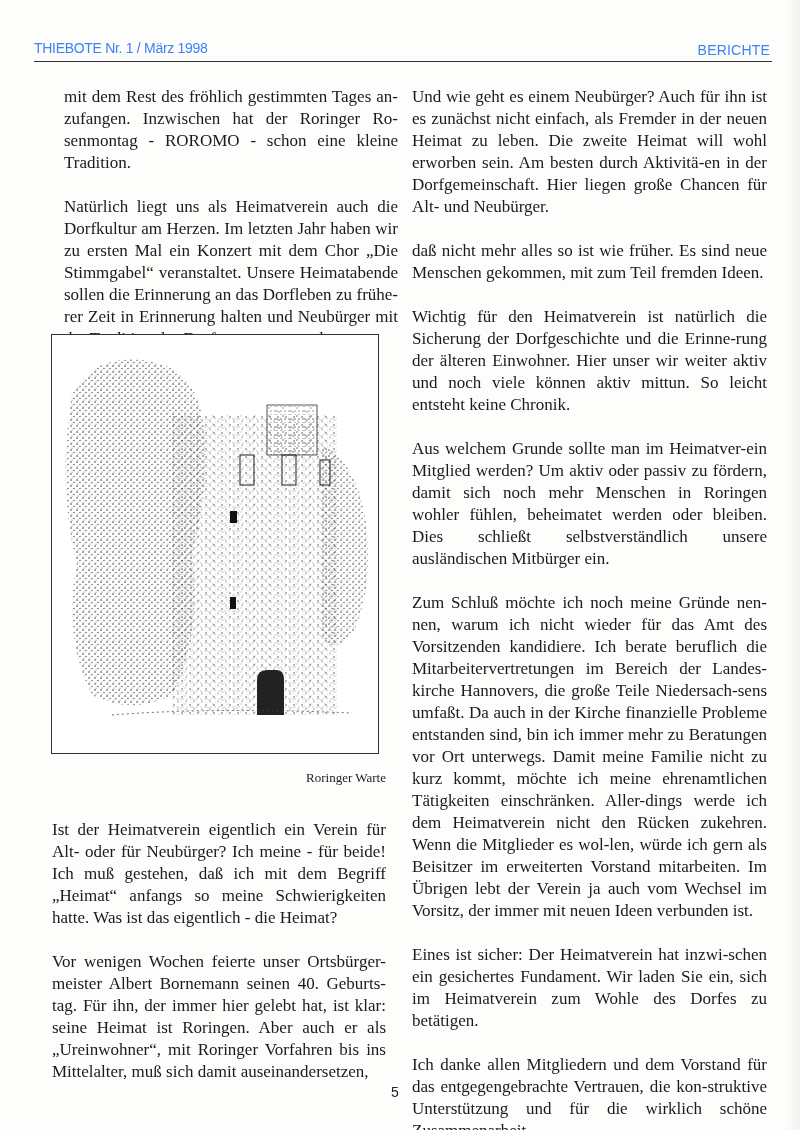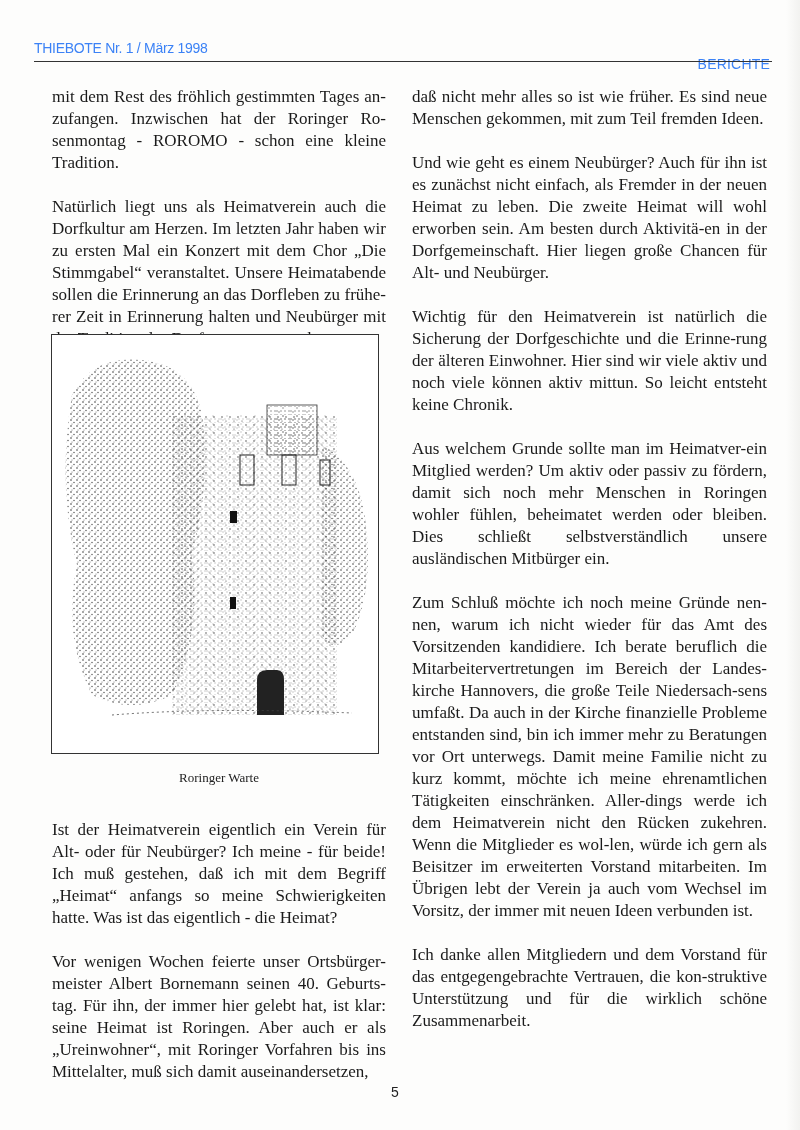--- a/index.html
+++ b/index.html
@@ -5,40 +5,40 @@
   html, body { margin: 0; padding: 0; }
   body {
     width: 800px; height: 1130px; background: #fdfdfc; position: relative; overflow: hidden;
     color: #1a1a1a;
   }
   .header {
     position: absolute; left: 34px; top: 38px; width: 736px; height: 22px;
     font-family: "Liberation Sans", sans-serif; font-size: 14px; color: #3b82f6;
   }
   .header .left { position: absolute; left: 0; top: 2px; letter-spacing: -0.3px; }
-  .header .right { position: absolute; right: 0; top: 18px; letter-spacing: 0.2px; margin-left: 32px; }
+  .header .right { position: absolute; right: 0; top: 4px; letter-spacing: 0.2px; margin-left: 32px; }
   .rule {
     position: absolute; left: 34px; top: 61px; width: 738px; height: 0;
     border-top: 1.5px solid #333;
   }
   .col {
     position: absolute; top: 86px;
     font-family: "Liberation Serif", serif; font-size: 17px; line-height: 22px;
     text-align: justify; hyphens: manual;
   }
-  .col-left { left: 52px; width: 334px; }
+  .col-left { left: 64px; width: 334px; }
   .col-right { left: 412px; width: 355px; }
   .col p { margin: 0 0 22px 0; }
   .figure {
     position: absolute; left: 51px; top: 334px; width: 326px; height: 418px;
     border: 1.5px solid #333; background: #fff;
   }
   .figure svg { width: 100%; height: 100%; display: block; }
   .caption {
-    position: absolute; left: 52px; top: 770px; width: 334px; text-align: center;
+    position: absolute; left: 52px; top: 770px; width: 334px; text-align: right;
     font-family: "Liberation Serif", serif; font-size: 13px; color: #222;
   }
   .col-left-bottom {
     position: absolute; left: 52px; top: 804px; width: 334px;
     font-family: "Liberation Serif", serif; font-size: 17px; line-height: 22px;
     text-align: justify;
     margin-top: 15px;
   }
   .col-left-bottom p { margin: 0 0 22px 0; }
   .page-number {
@@ -103,22 +103,23 @@
   </svg>
 </div>
 <div class="caption">Roringer Warte</div>
 
 <div class="col-left-bottom">
   <p>Ist der Heimatverein eigentlich ein Verein für Alt- oder für Neubürger? Ich meine - für beide! Ich muß gestehen, daß ich mit dem Begriff „Heimat“ anfangs so meine Schwierigkeiten hatte. Was ist das eigentlich -  die Heimat?</p>
   <p>Vor wenigen Wochen feierte unser Ortsbürger-meister Albert Bornemann seinen 40. Geburts-tag. Für ihn, der immer hier gelebt hat, ist klar: seine Heimat ist Roringen. Aber auch er als „Ureinwohner“, mit Roringer Vorfahren bis ins Mittelalter, muß sich damit auseinandersetzen,</p>
 </div>
 
 <div class="col col-right">
+  <p>Und wie geht es einem Neubürger? Auch für ihn ist es zunächst nicht einfach, als Fremder in der neuen Heimat zu leben. Die zweite Heimat will wohl erworben sein. Am besten durch Aktivitä-en in der Dorfgemeinschaft. Hier liegen große Chancen für Alt- und Neubürger.</p>
   <p>daß nicht mehr alles so ist wie früher. Es sind neue Menschen gekommen, mit zum Teil fremden Ideen.</p>
-  <p>Und wie geht es einem Neubürger? Auch für ihn ist es zunächst nicht einfach, als Fremder in der neuen Heimat zu leben. Die zweite Heimat will wohl erworben sein. Am besten durch Aktivitä-en in der Dorfgemeinschaft. Hier liegen große Chancen für Alt- und Neubürger.</p>
-  <p>Wichtig für den Heimatverein ist natürlich die Sicherung der Dorfgeschichte und die Erinne-rung der älteren Einwohner. Hier sind wir viele aktiv und noch viele können aktiv mittun. So leicht entsteht keine Chronik.</p>
+  <p>Wichtig für den Heimatverein ist natürlich die Sicherung der Dorfgeschichte und die Erinne-rung der älteren Einwohner. Hier unser wir weiter aktiv und noch viele können aktiv mittun. So leicht entsteht keine Chronik.</p>
   <p>Aus welchem Grunde sollte man im Heimatver-ein Mitglied werden? Um aktiv oder passiv zu fördern, damit sich noch mehr Menschen in Roringen wohler fühlen, beheimatet werden oder bleiben. Dies schließt selbstverständlich unsere ausländischen Mitbürger ein.</p>
   <p>Zum Schluß möchte ich noch meine Gründe nen-nen, warum ich nicht wieder für das Amt des Vorsitzenden kandidiere. Ich berate beruflich die Mitarbeitervertretungen im Bereich der Landes-kirche Hannovers, die große Teile Niedersach-sens umfaßt. Da auch in der Kirche finanzielle Probleme entstanden sind, bin ich immer mehr zu Beratungen vor Ort unterwegs. Damit meine Familie nicht zu kurz kommt, möchte ich meine ehrenamtlichen Tätigkeiten einschränken. Aller-dings werde ich dem Heimatverein nicht den Rücken zukehren. Wenn die Mitglieder es wol-len, würde ich gern als Beisitzer im erweiterten Vorstand mitarbeiten. Im Übrigen lebt der Verein ja auch vom Wechsel im Vorsitz, der immer mit neuen Ideen verbunden ist.</p>
+  <p>Eines ist sicher: Der Heimatverein hat inzwi-schen ein gesichertes Fundament. Wir laden Sie ein, sich im Heimatverein zum Wohle des Dorfes zu betätigen.</p>
   <p>Ich danke allen Mitgliedern und dem Vorstand für das entgegengebrachte Vertrauen, die kon-struktive Unterstützung und für die wirklich schöne Zusammenarbeit.</p>
 </div>
 
 <div class="page-number">5</div>
 <div class="bleed"></div>
 
 </body></html>

